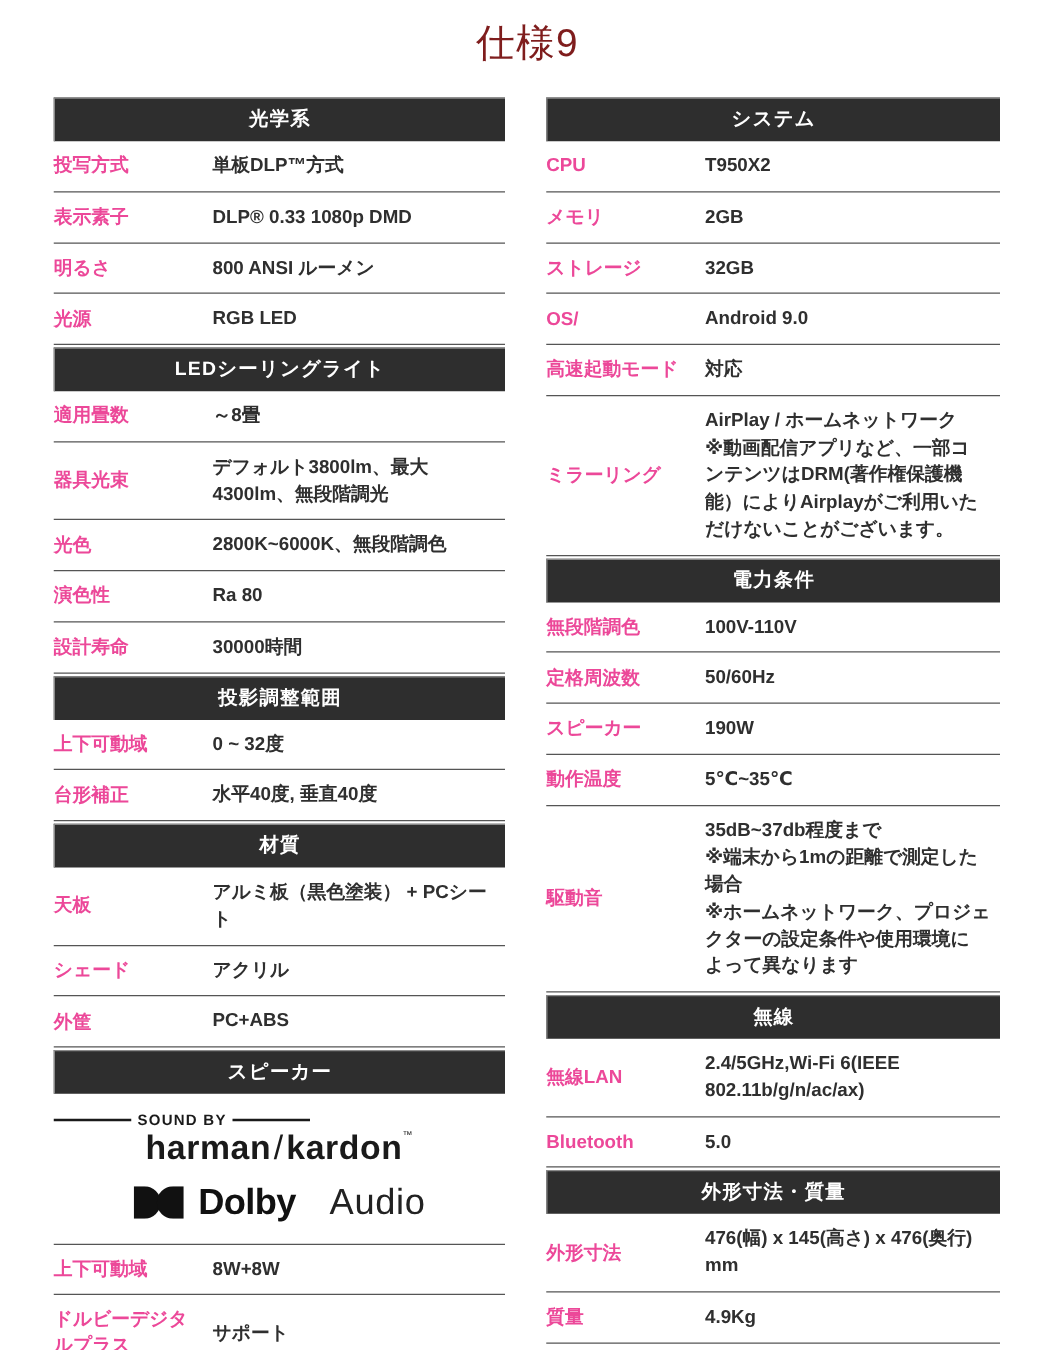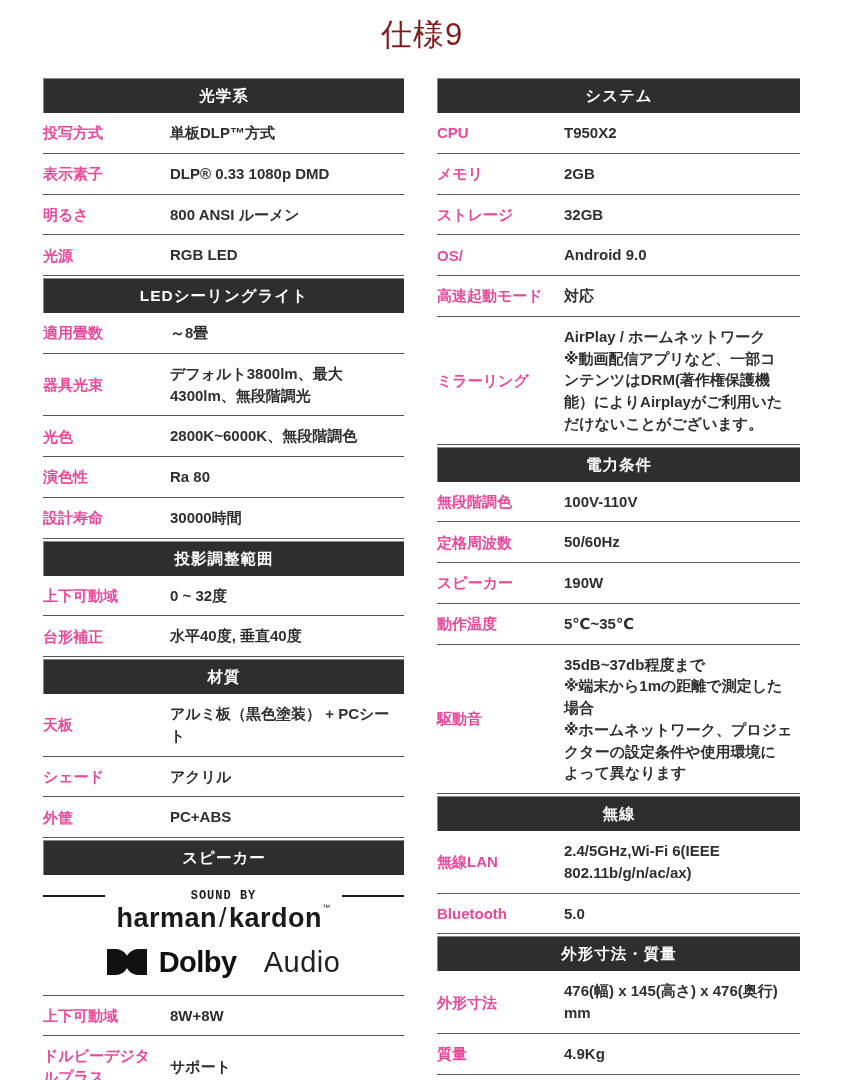--- a/index.html
+++ b/index.html
@@ -63,23 +63,22 @@
   }
   
   .logos-block {
     border-bottom: 1.5px solid #555555;
     padding: 14px 0 16px;
     text-align: center;
   }
   .soundby-line {
     display: flex;
     align-items: center;
-    justify-content: space-between;
+    justify-content: flex-start;
     margin-bottom: 1px;
-    font-family: Liberation Mono, monospace;
   }
   .soundby-rule {
     width: 62px; height: 2px;
     background: #1a1a1a;
   }
   .soundby-text {
     font-size: 12px;
     font-weight: 700;
     color: #1a1a1a;
     letter-spacing: 1px;

